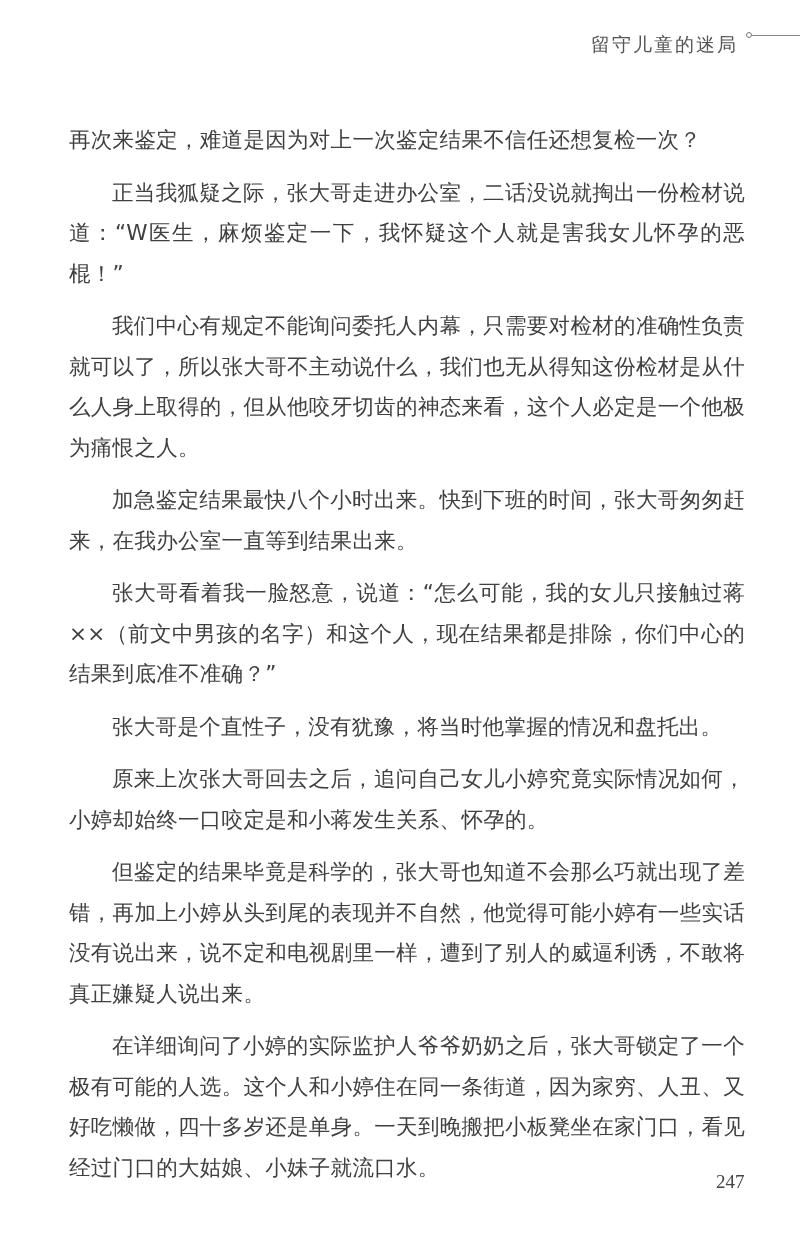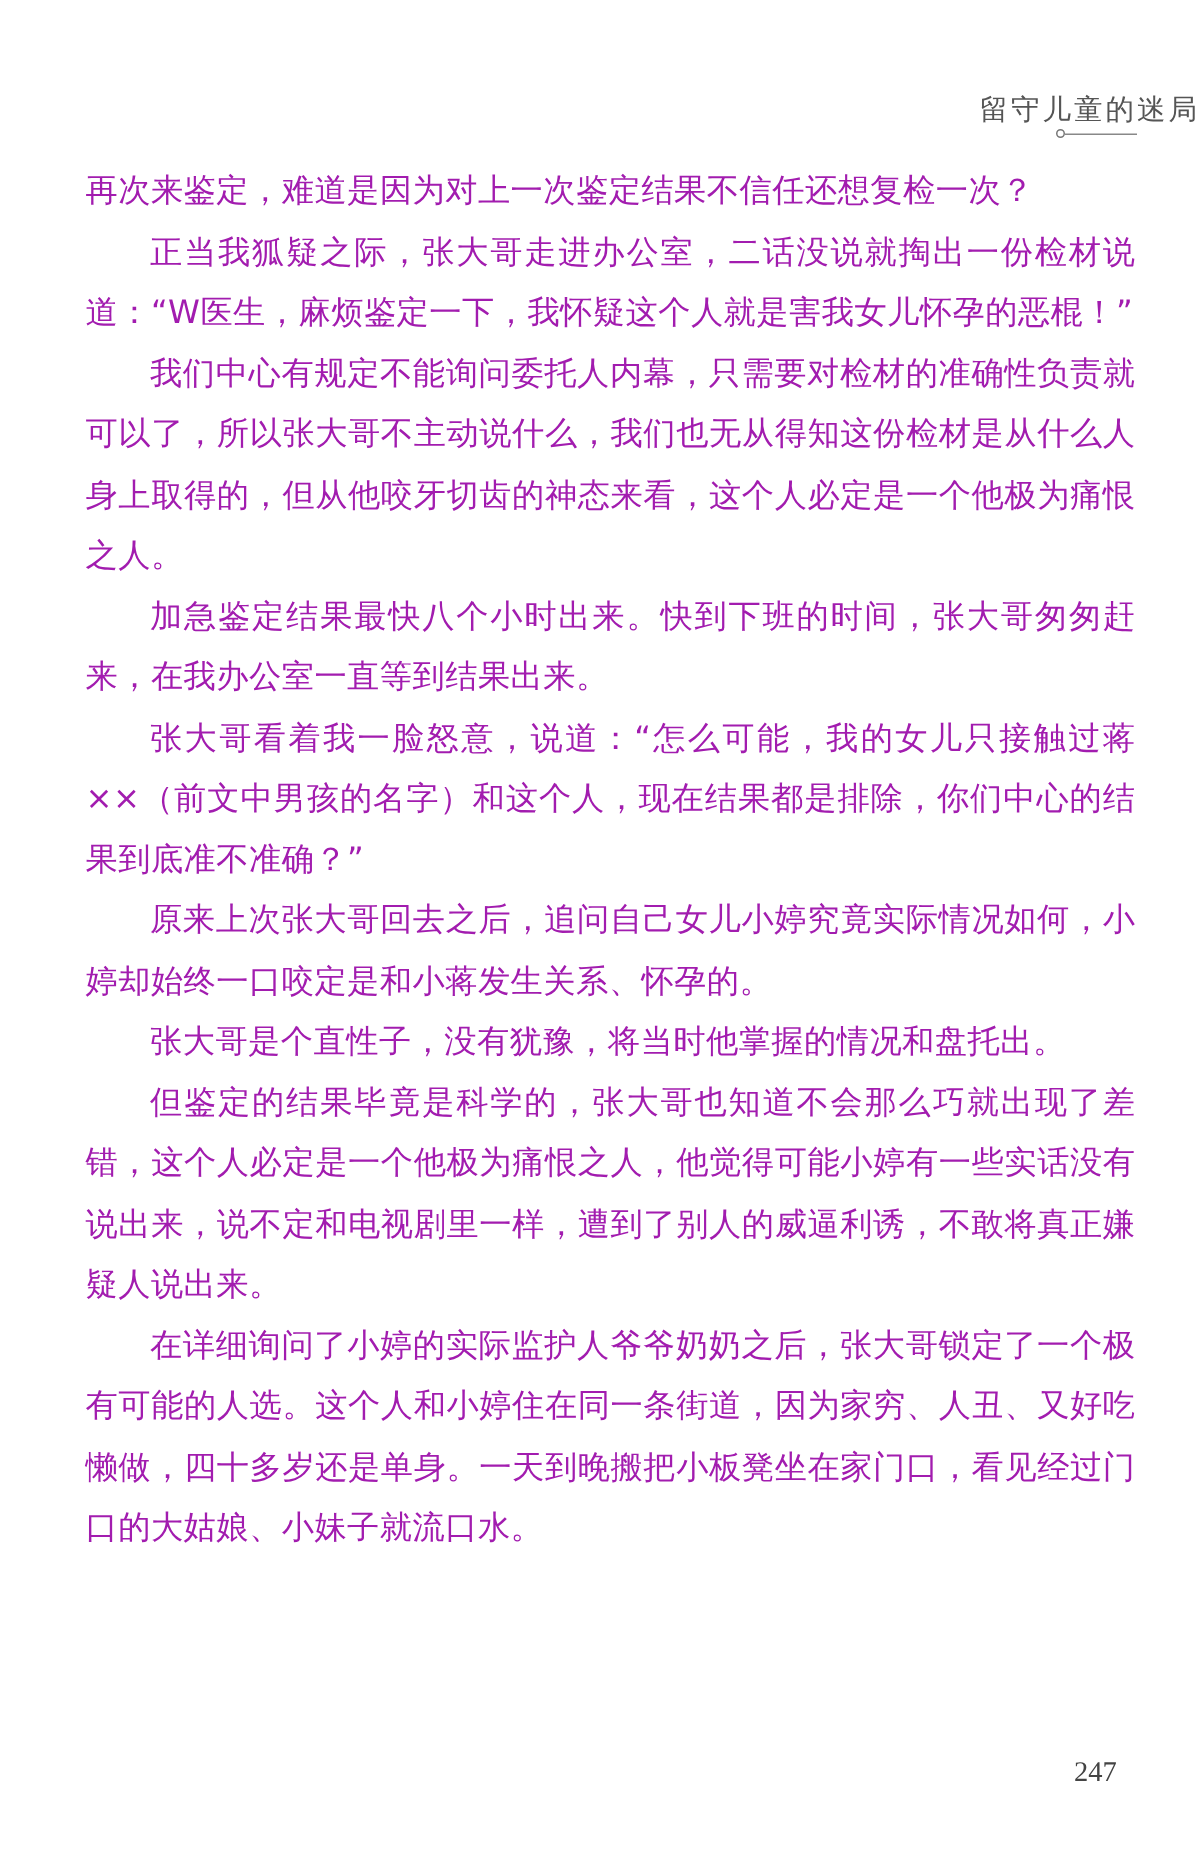--- a/index.html
+++ b/index.html
@@ -7,26 +7,25 @@
       width: 800px;
       height: 1244px;
       background: #ffffff;
       position: relative;
       overflow: hidden;
       font-family: "DejaVu Sans", "Liberation Sans", sans-serif;
       color: #3a3a3a;
     }
     .running-header {
       position: absolute;
-      top: 60px;
+      top: 32px;
       right: 0;
       height: 30px;
       display: flex;
-      align-items: center;
-      flex-direction: column;
+      align-items: flex-start;
     }
     .running-header .title {
       font-family: "DejaVu Serif", "Liberation Serif", serif;
       font-size: 19px;
       letter-spacing: 2px;
       color: #555;
     }
     .running-header .ornament {
       display: flex;
       align-items: center;
@@ -44,27 +43,27 @@
       height: 1px;
       background: #888;
     }
     .body-text {
       position: absolute;
       top: 108px;
       left: 57px;
       width: 700px;
     }
     .body-text p {
-      margin: 0;
+      margin: 12px;
       font-size: 21.5px;
       line-height: 40.5px;
       text-align: justify;
       text-indent: 2em;
       letter-spacing: 0.3px;
-      color: #a21caf;
+      color: #404040;
     }
     .body-text p.no-indent { text-indent: 0; }
     .page-number {
       position: absolute;
       top: 1152px;
       left: 716px;
       font-family: "Liberation Serif", "DejaVu Serif", serif;
       font-size: 19px;
       color: #444;
       margin-top: 19px;
@@ -80,20 +79,20 @@
     <span class="rule"></span>
   </span>
 </div>
 
 <div class="body-text">
   <p class="no-indent">再次来鉴定，难道是因为对上一次鉴定结果不信任还想复检一次？</p>
   <p>正当我狐疑之际，张大哥走进办公室，二话没说就掏出一份检材说道：“W医生，麻烦鉴定一下，我怀疑这个人就是害我女儿怀孕的恶棍！”</p>
   <p>我们中心有规定不能询问委托人内幕，只需要对检材的准确性负责就可以了，所以张大哥不主动说什么，我们也无从得知这份检材是从什么人身上取得的，但从他咬牙切齿的神态来看，这个人必定是一个他极为痛恨之人。</p>
   <p>加急鉴定结果最快八个小时出来。快到下班的时间，张大哥匆匆赶来，在我办公室一直等到结果出来。</p>
   <p>张大哥看着我一脸怒意，说道：“怎么可能，我的女儿只接触过蒋××（前文中男孩的名字）和这个人，现在结果都是排除，你们中心的结果到底准不准确？”</p>
+  <p>张大哥是个直性子，没有犹豫，将当时他掌握的情况和盘托出。</p>
   <p>原来上次张大哥回去之后，追问自己女儿小婷究竟实际情况如何，小婷却始终一口咬定是和小蒋发生关系、怀孕的。</p>
-  <p>张大哥是个直性子，没有犹豫，将当时他掌握的情况和盘托出。</p>
-  <p>但鉴定的结果毕竟是科学的，张大哥也知道不会那么巧就出现了差错，这个人必定是一个他极为痛恨之人，他觉得可能小婷有一些实话没有说出来，说不定和电视剧里一样，遭到了别人的威逼利诱，不敢将真正嫌疑人说出来。</p>
+  <p>但鉴定的结果毕竟是科学的，张大哥也知道不会那么巧就出现了差错，再加上小婷从头到尾的表现并不自然，他觉得可能小婷有一些实话没有说出来，说不定和电视剧里一样，遭到了别人的威逼利诱，不敢将真正嫌疑人说出来。</p>
   <p>在详细询问了小婷的实际监护人爷爷奶奶之后，张大哥锁定了一个极有可能的人选。这个人和小婷住在同一条街道，因为家穷、人丑、又好吃懒做，四十多岁还是单身。一天到晚搬把小板凳坐在家门口，看见经过门口的大姑娘、小妹子就流口水。</p>
 
 </div>
 
 <div class="page-number">247</div>
 
 </body></html>

